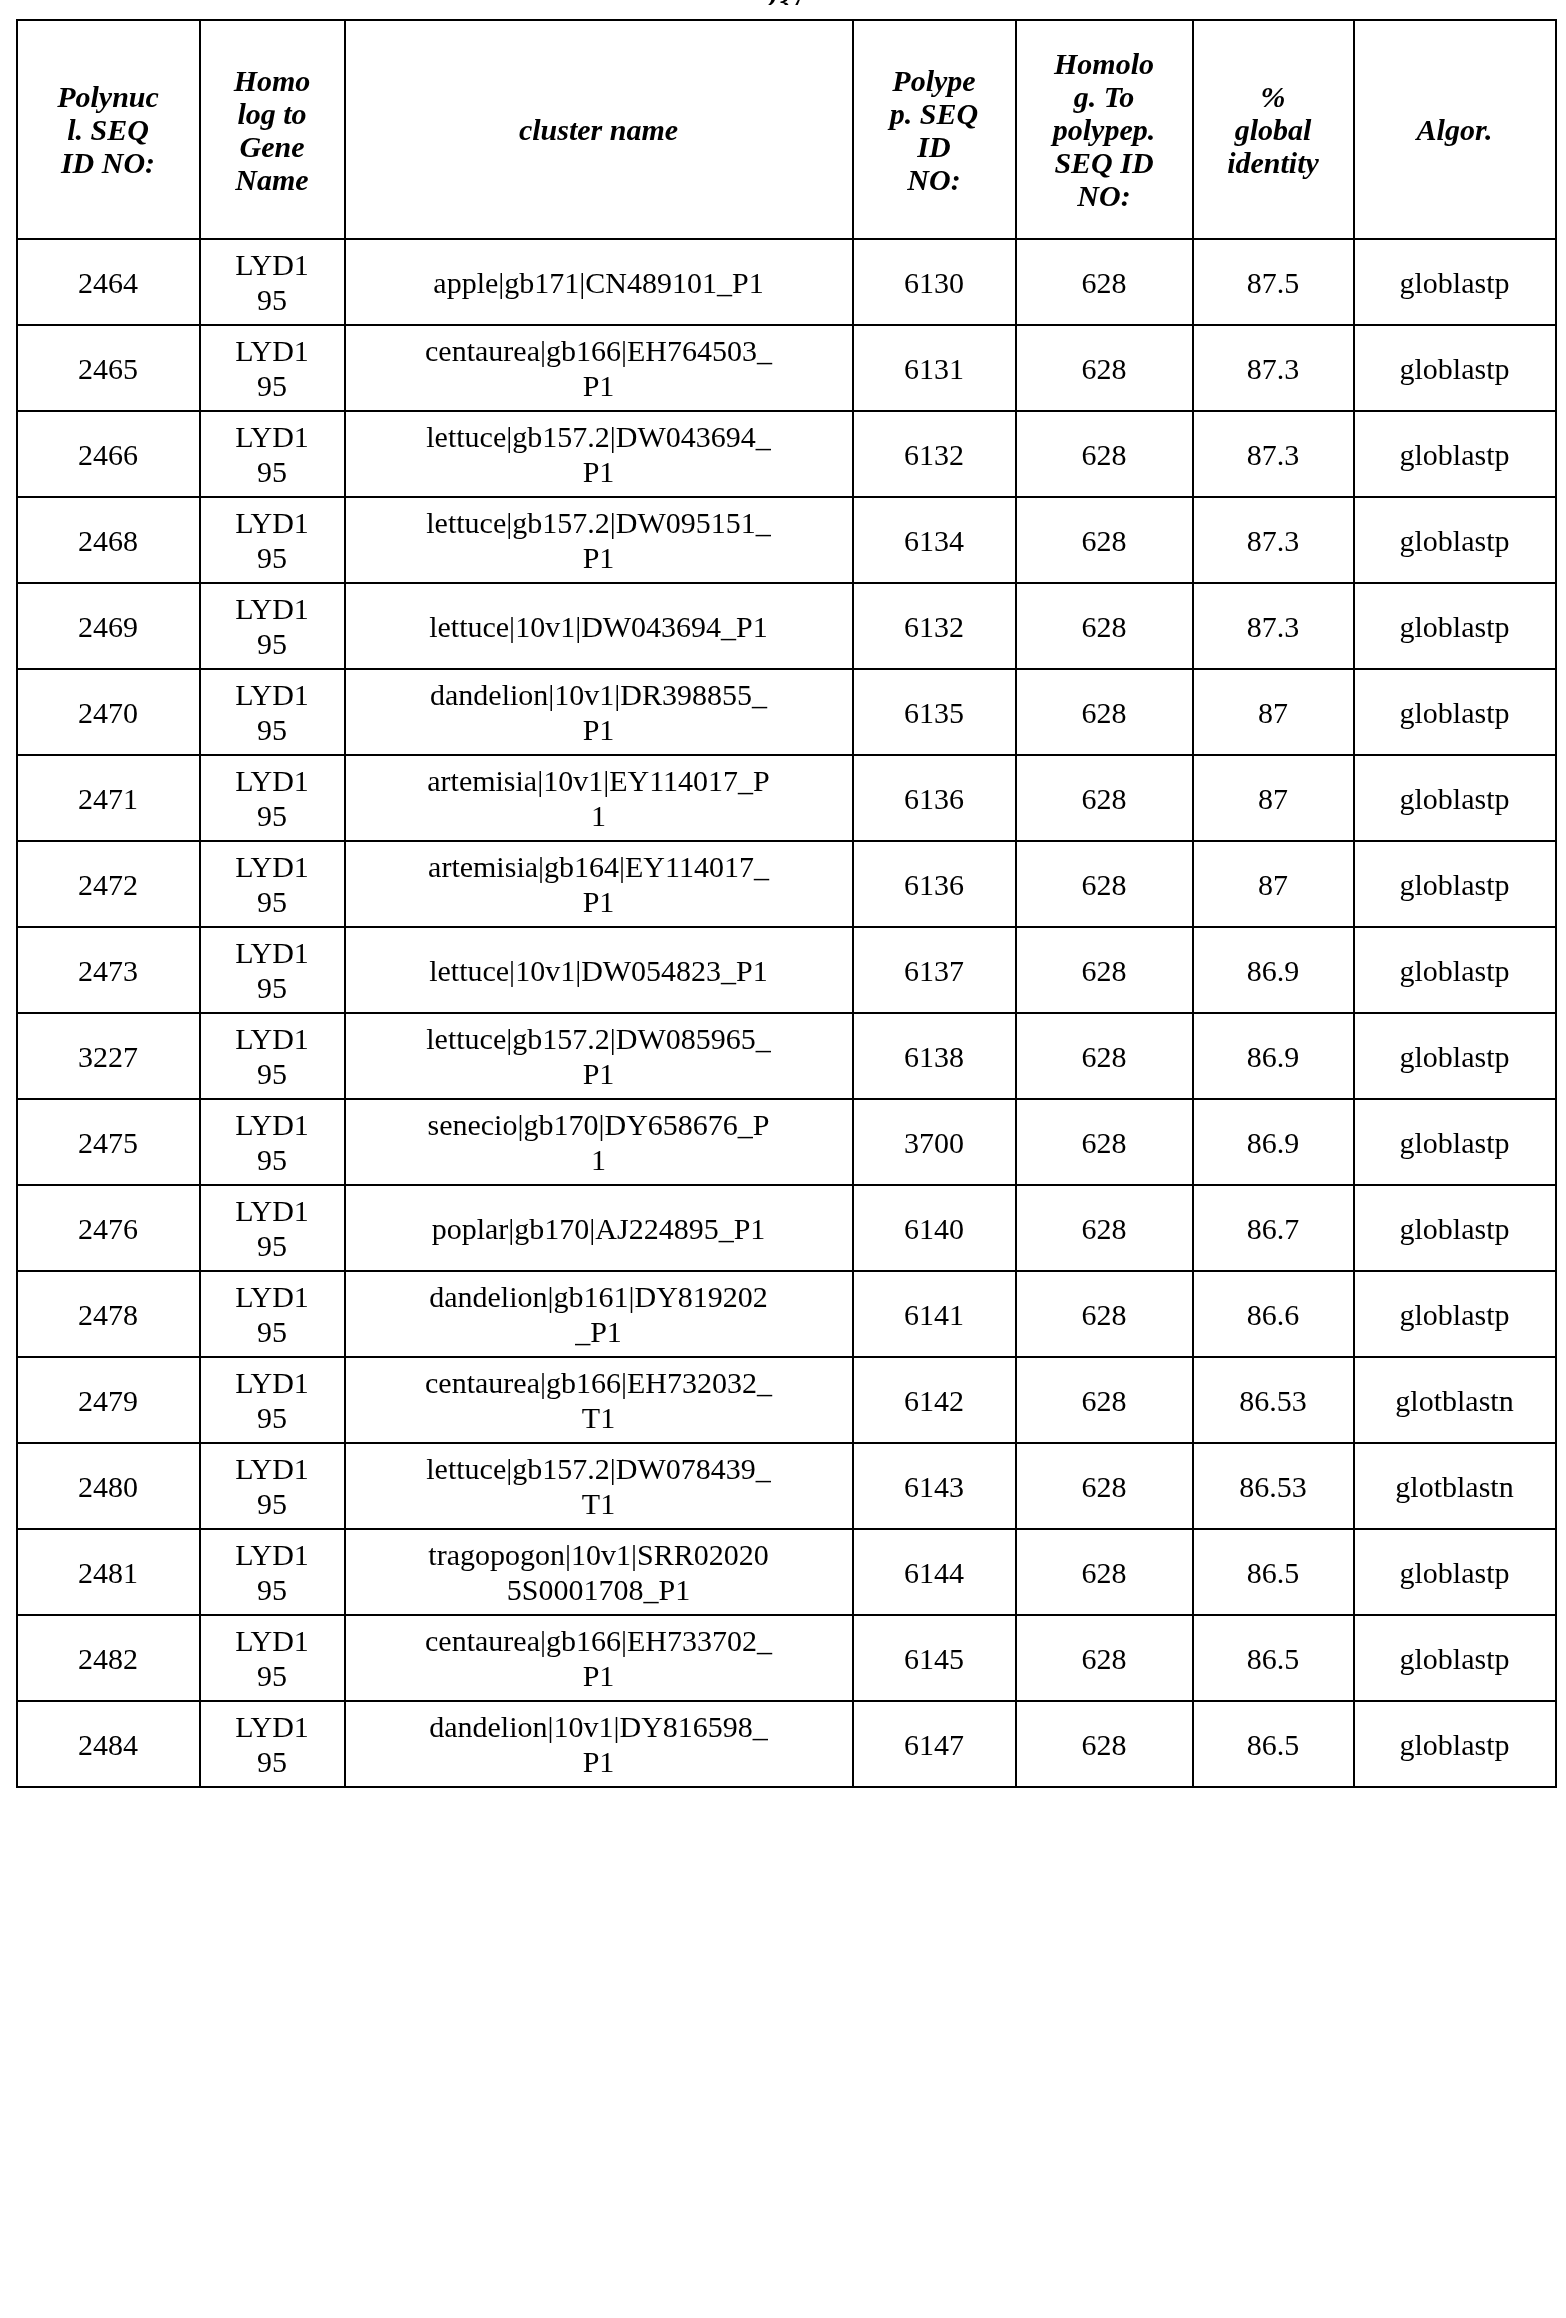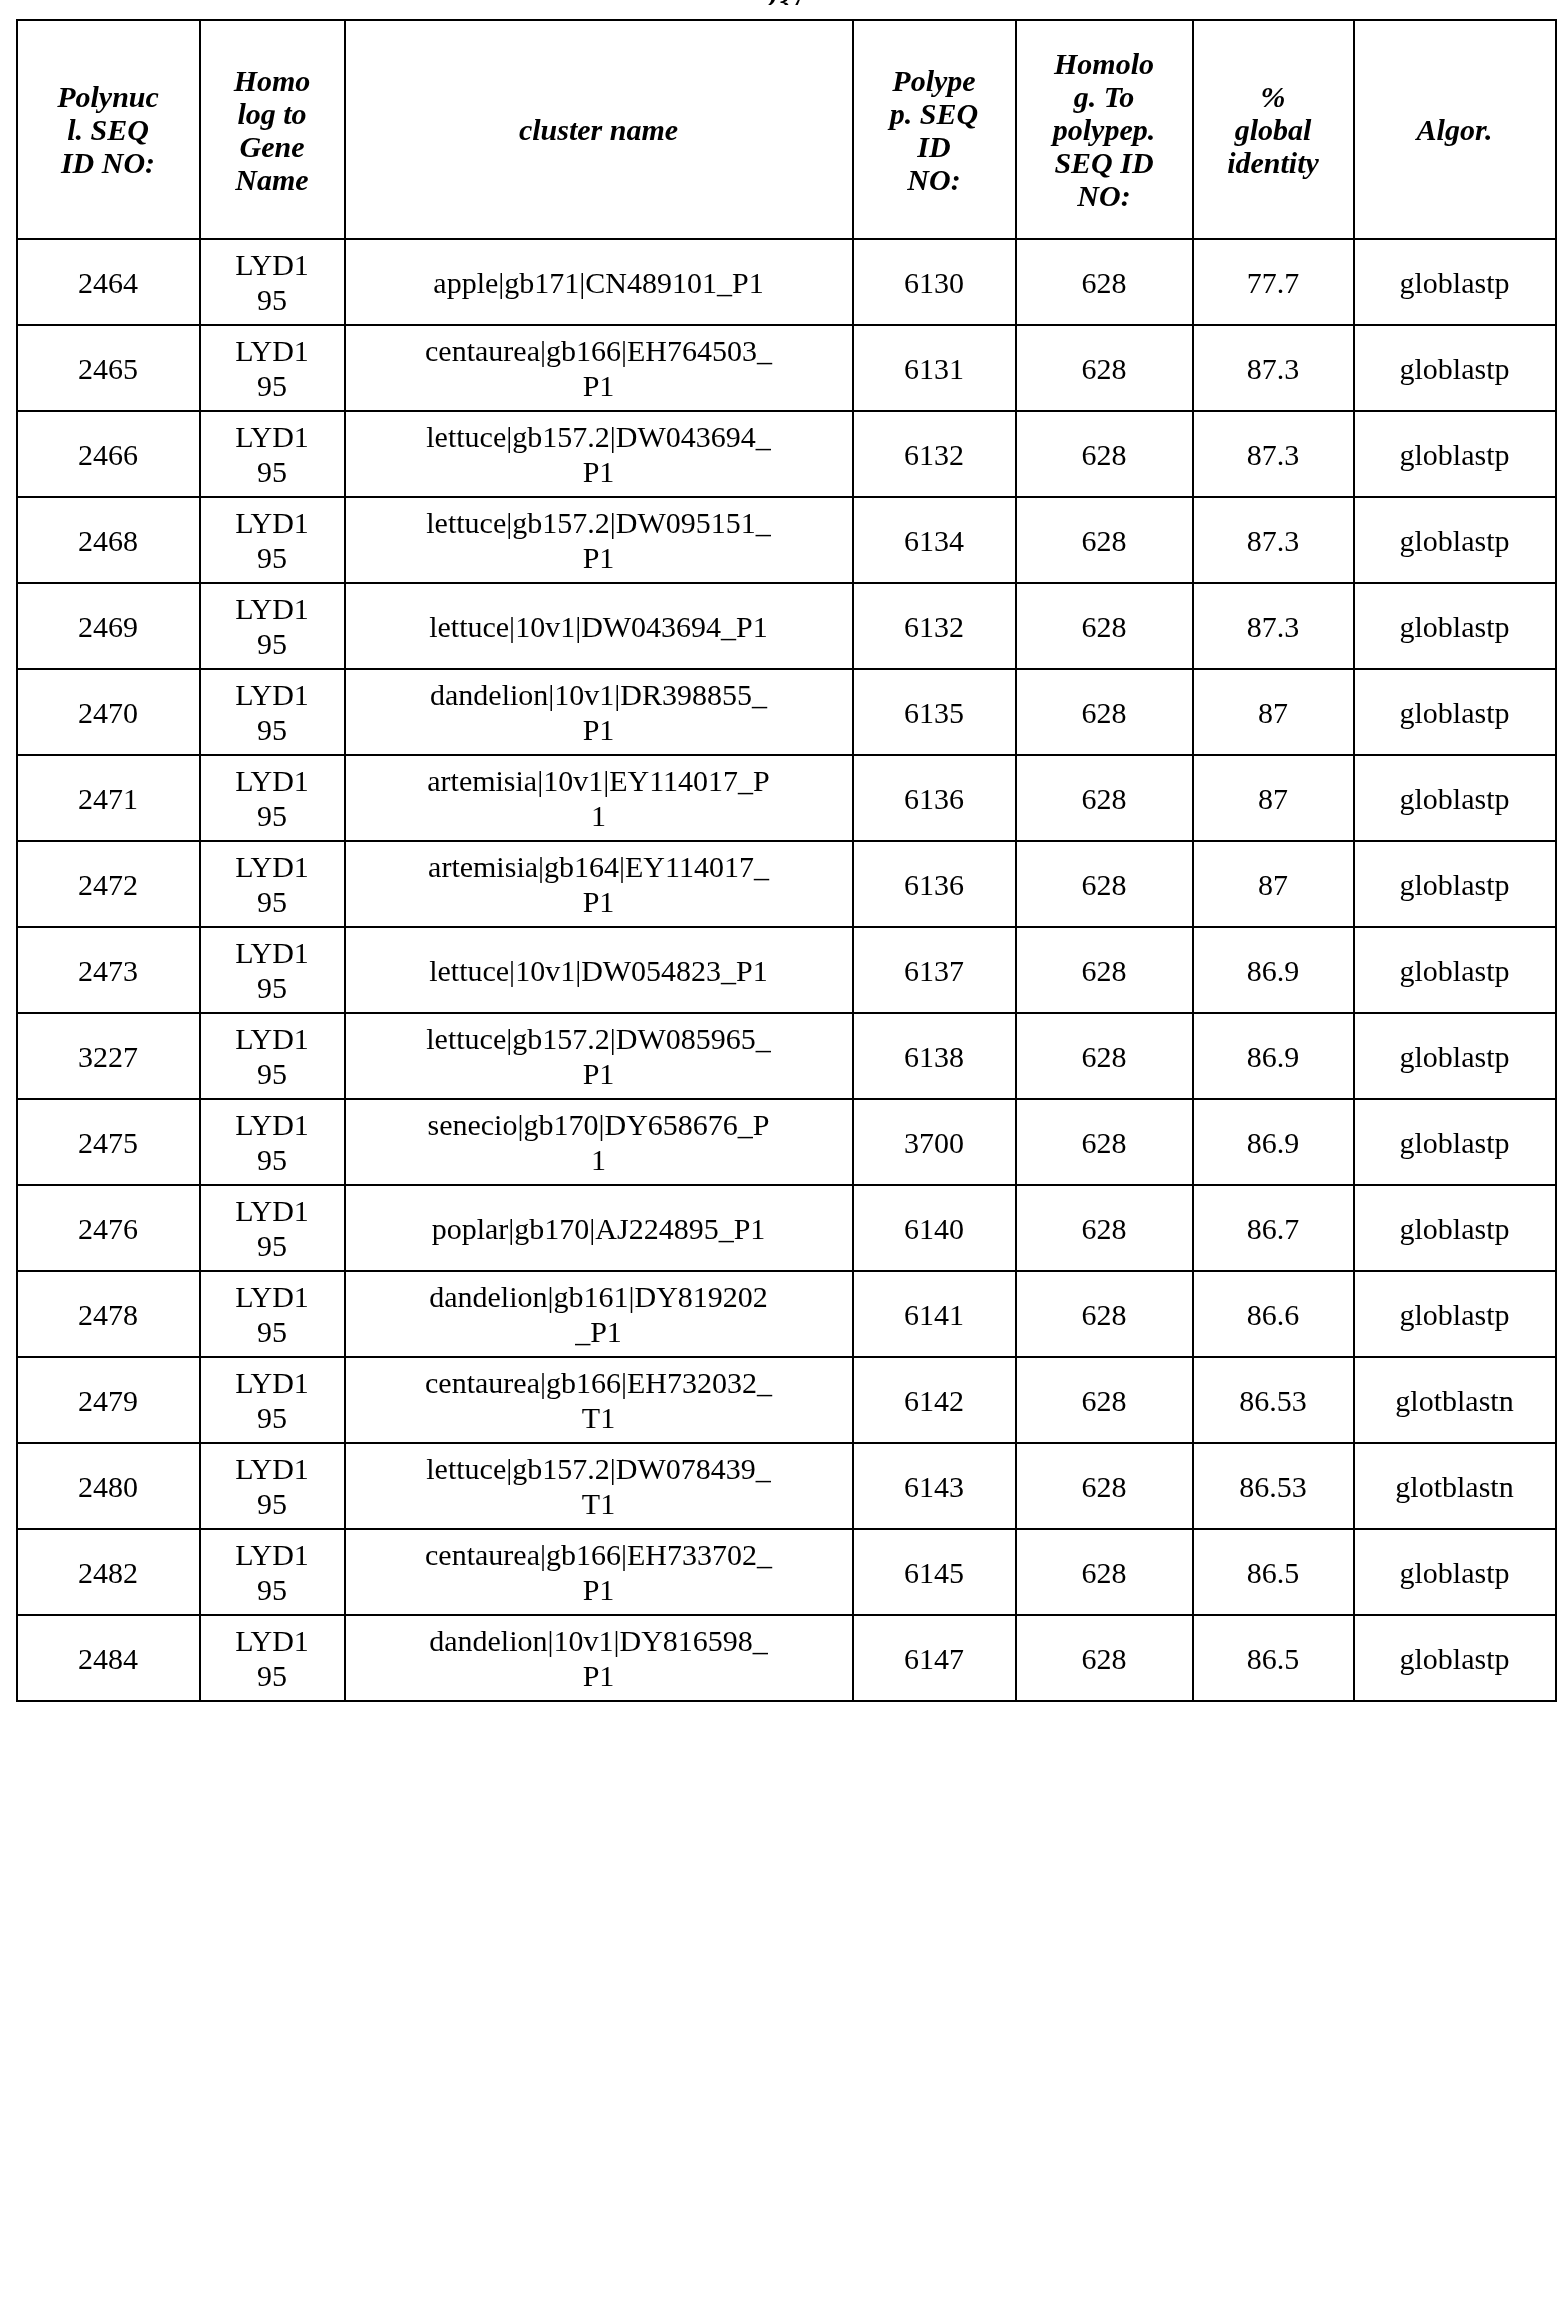--- a/index.html
+++ b/index.html
@@ -124,21 +124,21 @@
         <td>2464</td>
         <td>
           <span class="line">LYD1</span>
           <span class="line">95</span>
         </td>
         <td>
           <span class="line">apple|gb171|CN489101_P1</span>
         </td>
         <td>6130</td>
         <td>628</td>
-        <td>77.7</td>
+        <td>87.5</td>
         <td>globlastp</td>
       </tr>
       <tr>
         <td>2465</td>
         <td>
           <span class="line">LYD1</span>
           <span class="line">95</span>
         </td>
         <td>
           <span class="line">centaurea|gb166|EH764503_</span>
@@ -335,20 +335,35 @@
         <td>
           <span class="line">lettuce|gb157.2|DW078439_</span>
           <span class="line">T1</span>
         </td>
         <td>6143</td>
         <td>628</td>
         <td>86.53</td>
         <td>glotblastn</td>
       </tr>
       <tr>
+        <td>2481</td>
+        <td>
+          <span class="line">LYD1</span>
+          <span class="line">95</span>
+        </td>
+        <td>
+          <span class="line">tragopogon|10v1|SRR02020</span>
+          <span class="line">5S0001708_P1</span>
+        </td>
+        <td>6144</td>
+        <td>628</td>
+        <td>86.5</td>
+        <td>globlastp</td>
+      </tr>
+      <tr>
         <td>2482</td>
         <td>
           <span class="line">LYD1</span>
           <span class="line">95</span>
         </td>
         <td>
           <span class="line">centaurea|gb166|EH733702_</span>
           <span class="line">P1</span>
         </td>
         <td>6145</td>

